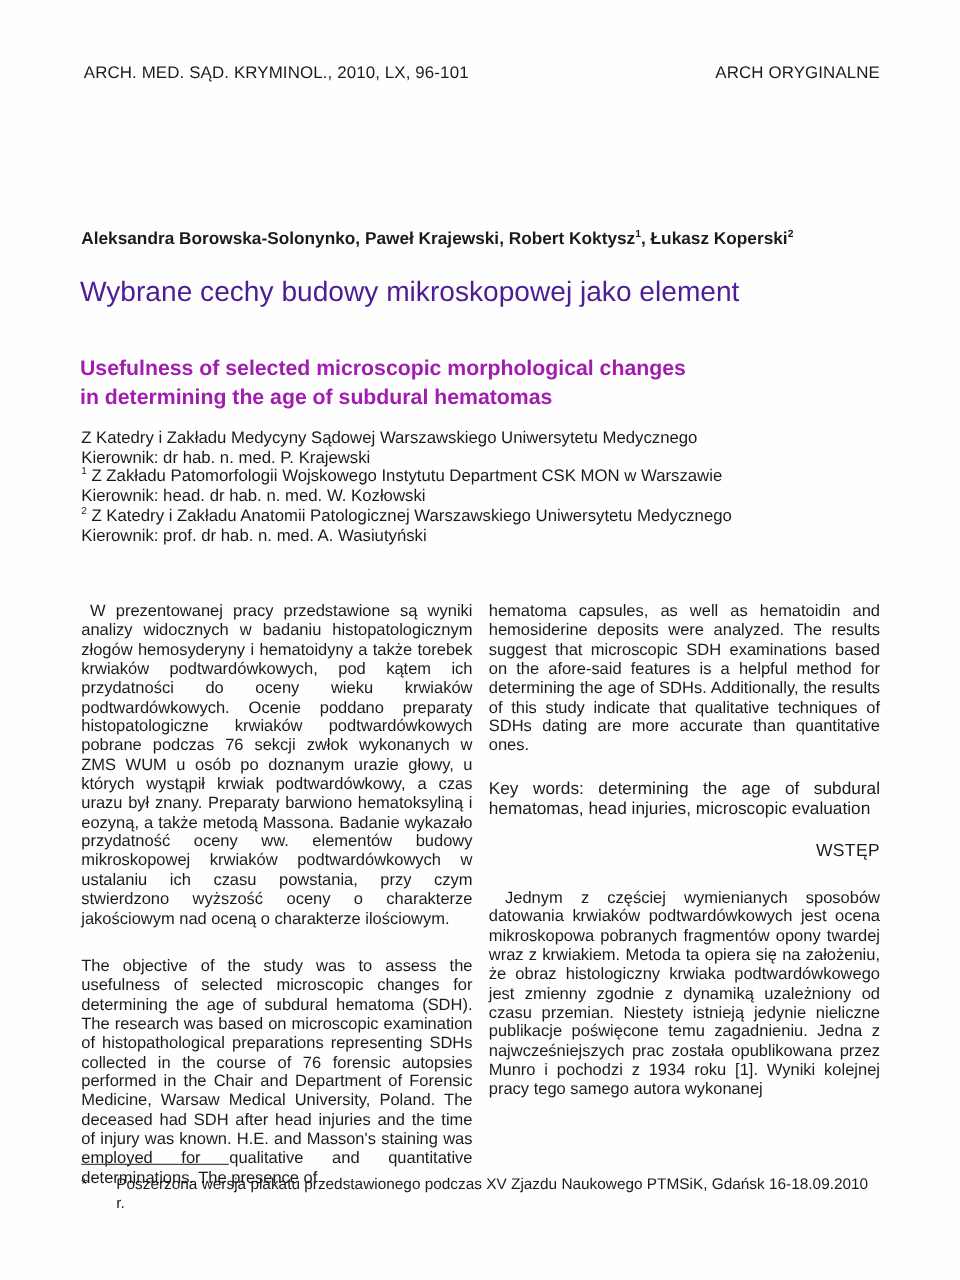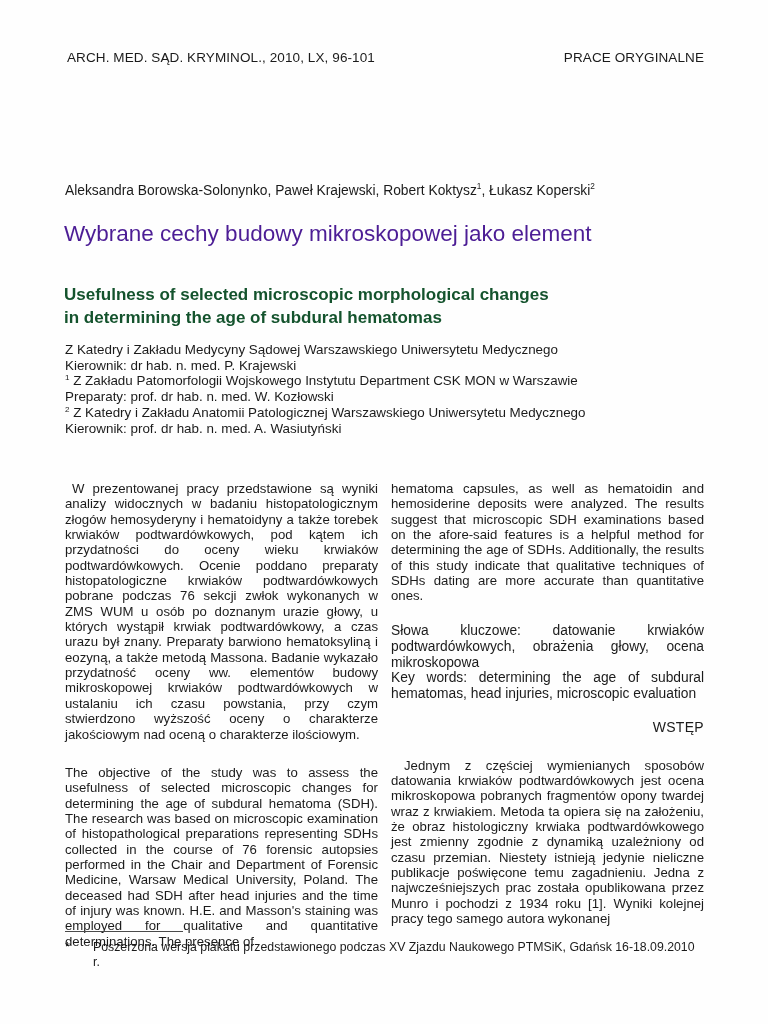--- a/index.html
+++ b/index.html
@@ -31,42 +31,42 @@
     font-size: 13.5px;
     letter-spacing: 0.1px;
     white-space: nowrap;
   }
   .authors {
     position: absolute;
     top: 183px;
     left: 65px;
     margin: 0;
     font-size: 13.8px;
-    font-weight: 400;
+    font-weight: 700;
     white-space: nowrap;
   }
   .title-pl {
     position: absolute;
     top: 221px;
     left: 64px;
     margin: 0;
     font-size: 22.5px;
     font-weight: 400;
     line-height: 26.5px;
     color: #4c1d95;
   }
   .title-en {
     position: absolute;
     top: 284px;
     left: 64px;
     margin: 0;
     font-size: 17px;
     font-weight: 700;
     line-height: 22.5px;
-    color: #14532d;
+    color: #a21caf;
   }
   .affiliations {
     position: absolute;
     top: 342px;
     left: 65px;
     font-size: 13.4px;
     line-height: 15.7px;
   }
   .columns {
     position: absolute;
@@ -121,52 +121,51 @@
     flex-shrink: 0;
   }
 </style>
 </head>
 <body>
 
 <div class="page">
 
   <div class="running-head">
     <span>ARCH. MED. SĄD. KRYMINOL., 2010, LX, 96-101</span>
-    <span>PRACE ORYGINALNE</span>
+    <span>ARCH ORYGINALNE</span>
   </div>
 
   <p class="authors"><span>Aleksandra Borowska-Solonynko, Paweł Krajewski, Robert Koktysz</span><sup>1</sup><span>, Łukasz Koperski</span><sup>2</sup></p>
 
   <h1 class="title-pl">
     <div>Wybrane cechy budowy mikroskopowej jako element</div>
   </h1>
 
   <h2 class="title-en">
     <div>Usefulness of selected microscopic morphological changes</div>
     <div>in determining the age of subdural hematomas</div>
   </h2>
 
   <div class="affiliations">
     <div><span>Z Katedry i Zakładu Medycyny Sądowej Warszawskiego Uniwersytetu Medycznego</span></div>
     <div><span>Kierownik: dr hab. n. med. P. Krajewski</span></div>
     <div><sup>1</sup><span> Z Zakładu Patomorfologii Wojskowego Instytutu Department CSK MON w Warszawie</span></div>
-    <div><span>Preparaty: prof. dr hab. n. med. W. Kozłowski</span></div>
+    <div><span>Kierownik: head. dr hab. n. med. W. Kozłowski</span></div>
     <div><sup>2</sup><span> Z Katedry i Zakładu Anatomii Patologicznej Warszawskiego Uniwersytetu Medycznego</span></div>
     <div><span>Kierownik: prof. dr hab. n. med. A. Wasiutyński</span></div>
   </div>
 
   <div class="columns">
     <div class="col">
       <p class="abstract-pl">W prezentowanej pracy przedstawione są wyniki analizy widocznych w badaniu histopatologicznym złogów hemosyderyny i hematoidyny a także torebek krwiaków podtwardówkowych, pod kątem ich przydatności do oceny wieku krwiaków podtwardówkowych. Ocenie poddano preparaty histopatologiczne krwiaków podtwardówkowych pobrane podczas 76 sekcji zwłok wykonanych w ZMS WUM u osób po doznanym urazie głowy, u których wystąpił krwiak podtwardówkowy, a czas urazu był znany. Preparaty barwiono hematoksyliną i eozyną, a także metodą Massona. Badanie wykazało przydatność oceny ww. elementów budowy mikroskopowej krwiaków podtwardówkowych w ustalaniu ich czasu powstania, przy czym stwierdzono wyższość oceny o charakterze jakościowym nad oceną o charakterze ilościowym.</p>
       <p class="abstract-en">The objective of the study was to assess the usefulness of selected microscopic changes for determining the age of subdural hematoma (SDH). The research was based on microscopic examination of histopathological preparations representing SDHs collected in the course of 76 forensic autopsies performed in the Chair and Department of Forensic Medicine, Warsaw Medical University, Poland. The deceased had SDH after head injuries and the time of injury was known. H.E. and Masson's staining was employed for qualitative and quantitative determinations. The presence of</p>
     </div>
     <div class="col">
       <p>hematoma capsules, as well as hematoidin and hemosiderine deposits were analyzed. The results suggest that microscopic SDH examinations based on the afore-said features is a helpful method for determining the age of SDHs. Additionally, the results of this study indicate that qualitative techniques of SDHs dating are more accurate than quantitative ones.</p>
       <div class="keywords">
-        <p>Słowa kluczowe: datowanie krwiaków podtwardówkowych, obrażenia głowy, ocena mikroskopowa</p>
         <p>Key words: determining the age of subdural hematomas, head injuries, microscopic evaluation</p>
       </div>
       <h3 class="section-heading">WSTĘP</h3>
       <p class="intro">Jednym z częściej wymienianych sposobów datowania krwiaków podtwardówkowych jest ocena mikroskopowa pobranych fragmentów opony twardej wraz z krwiakiem. Metoda ta opiera się na założeniu, że obraz histologiczny krwiaka podtwardówkowego jest zmienny zgodnie z dynamiką uzależniony od czasu przemian. Niestety istnieją jedynie nieliczne publikacje poświęcone temu zagadnieniu. Jedna z najwcześniejszych prac została opublikowana przez Munro i pochodzi z 1934 roku [1]. Wyniki kolejnej pracy tego samego autora wykonanej</p>
     </div>
   </div>
 
   <div class="footnote">
     <div class="footnote-rule"></div>
     <div class="footnote-row">

